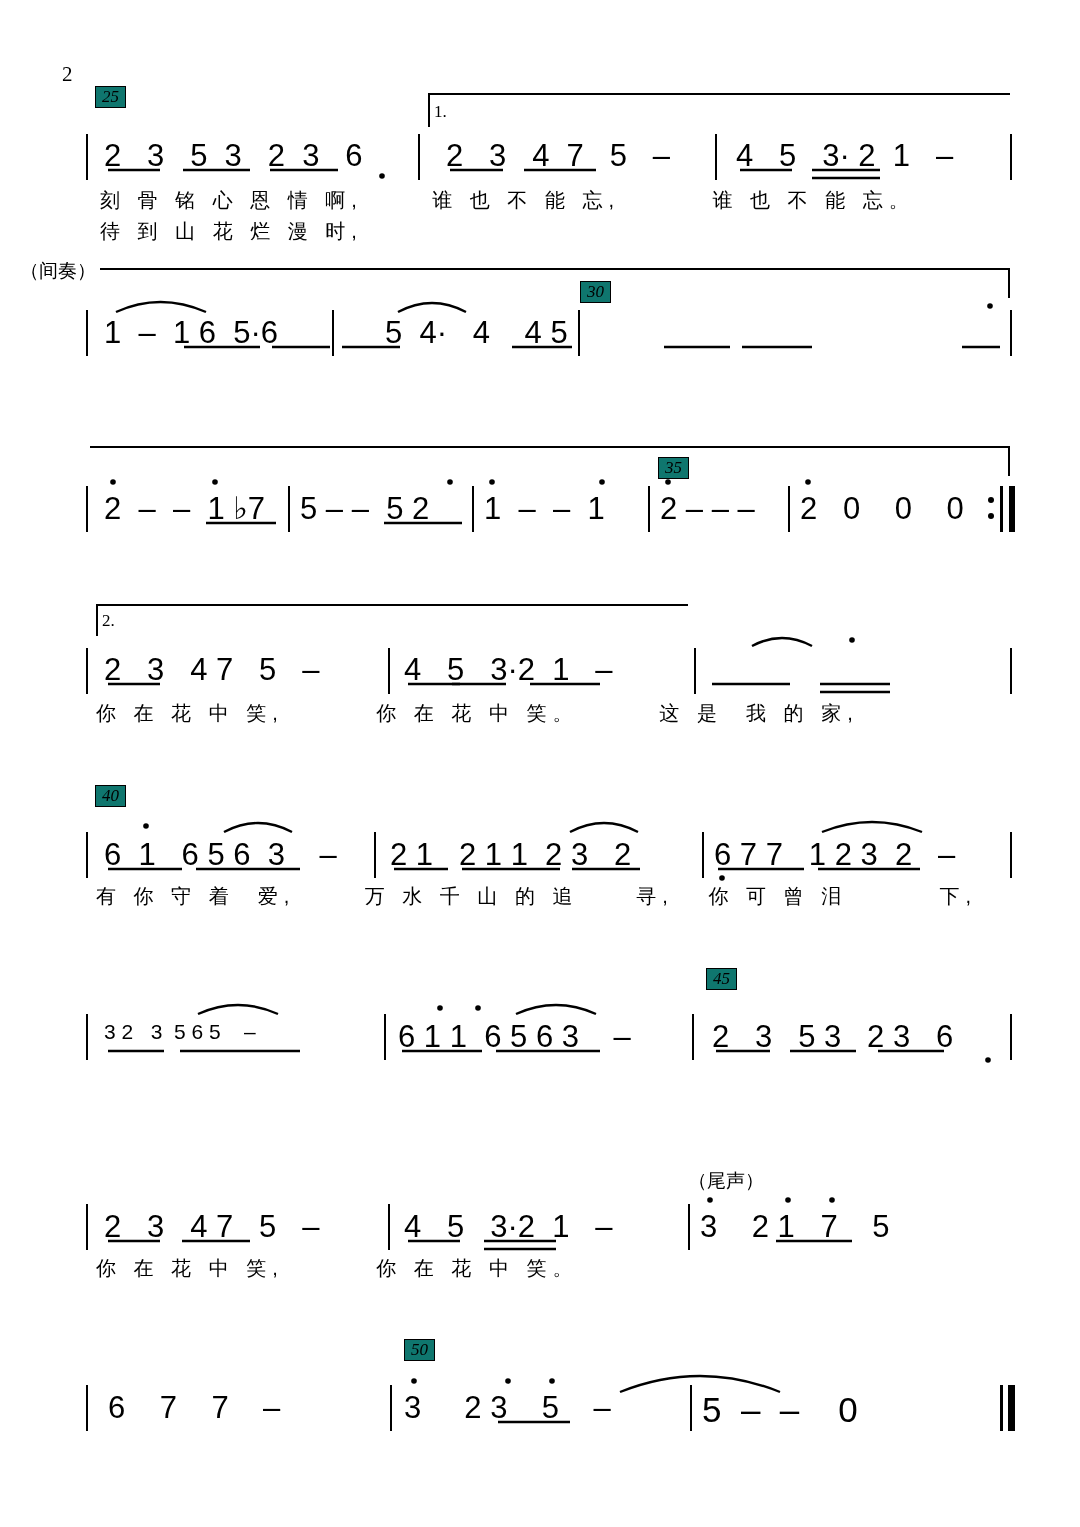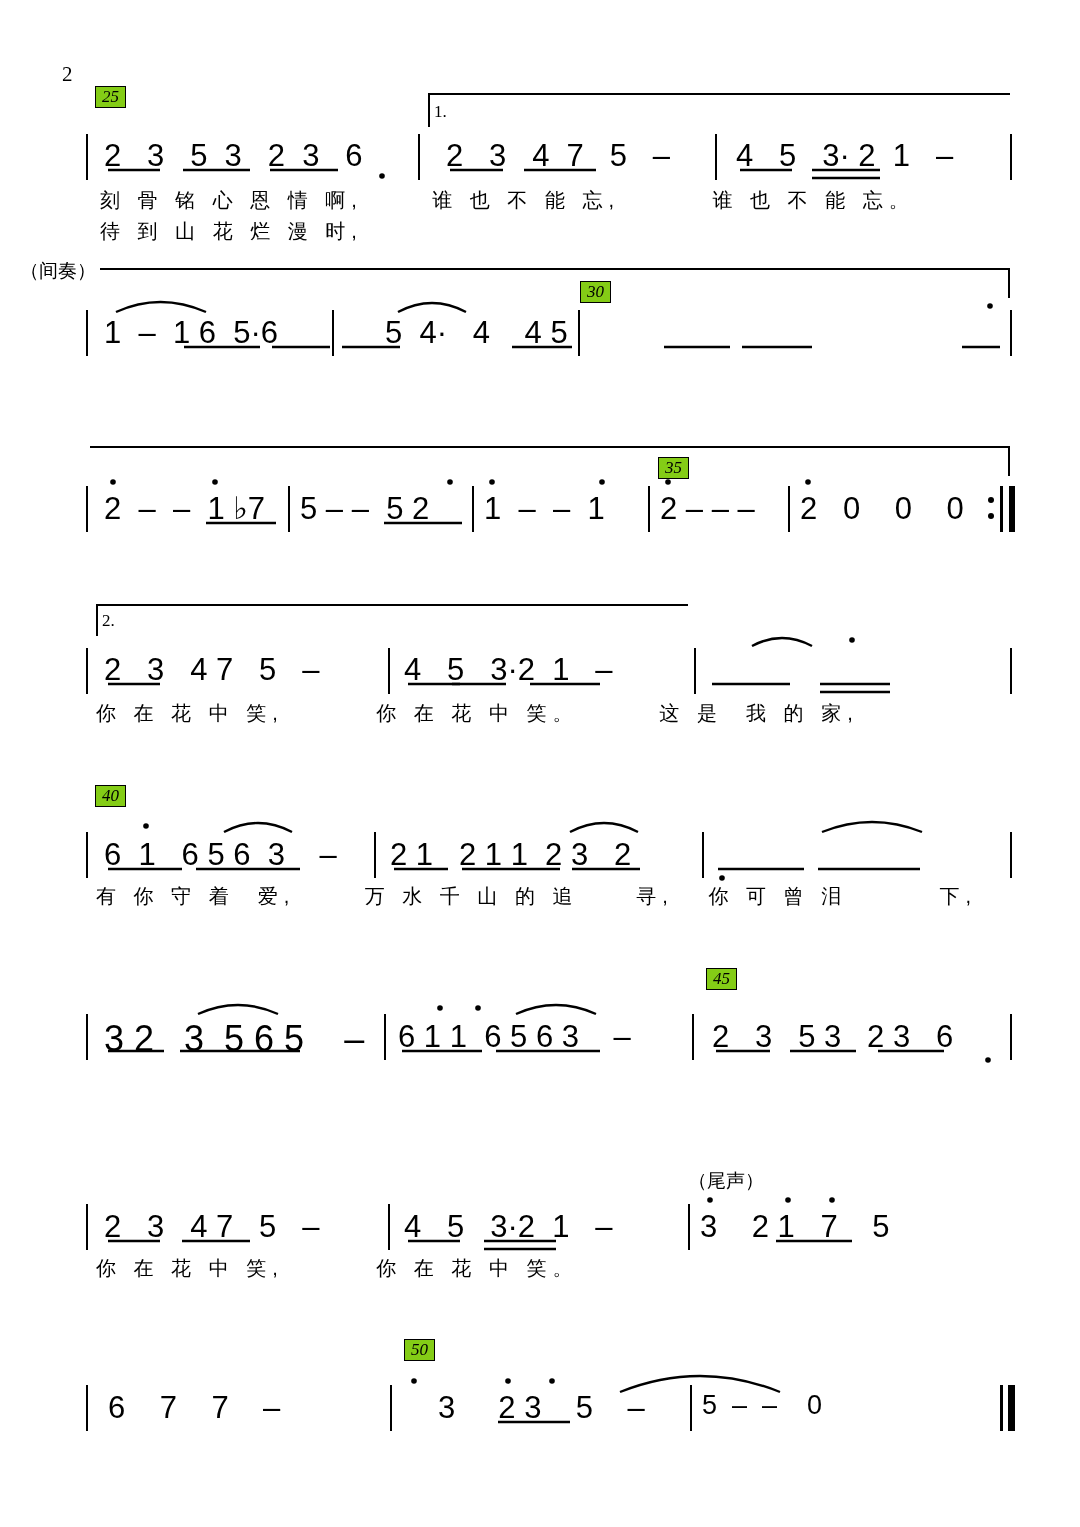--- a/index.html
+++ b/index.html
@@ -28,21 +28,21 @@
     font-family: "Liberation Serif", serif;
   }
   
   .measure-box {
     position: absolute;
     border: 1.5px solid #000;
     font-style: italic;
     font-size: 17px;
     font-family: "Liberation Serif", serif;
     padding: 1px 6px 2px 6px;
-    background: #84cc16;
+    background: #0f766e;
     line-height: 1;
   }
   
   .hline {
     position: absolute;
     background: #000;
     height: 2px;
   }
   .vline {
     position: absolute;
@@ -181,31 +181,32 @@
 
   <div class="measure-box" style="left:95px; top:785px;">40</div>
 
   <div class="barline" style="left:86px; top:832px; height:46px;"></div>
   <div class="barline" style="left:374px; top:832px; height:46px;"></div>
   <div class="barline" style="left:702px; top:832px; height:46px;"></div>
   <div class="barline" style="left:1010px; top:832px; height:46px;"></div>
 
   <div class="notes" style="left:104px; top:839px; font-size:31px;">6&nbsp;&nbsp;1&nbsp;&nbsp;&nbsp;6&nbsp;5&nbsp;6&nbsp;&nbsp;3&nbsp;&nbsp;&nbsp;&nbsp;–</div>
   <div class="notes" style="left:390px; top:839px; font-size:31px;">2&nbsp;1&nbsp;&nbsp;&nbsp;2&nbsp;1&nbsp;1&nbsp;&nbsp;2&nbsp;3&nbsp;&nbsp;&nbsp;2</div>
+  <div class="notes" style="left:714px; top:839px; font-size:31px;">6&nbsp;7&nbsp;7&nbsp;&nbsp;&nbsp;1&nbsp;2&nbsp;3&nbsp;&nbsp;2&nbsp;&nbsp;&nbsp;–</div>
 
   <div class="lyrics" style="left:96px; top:886px; letter-spacing:6px;">有 你 守 着  爱,      万 水 千 山 的 追     寻,   你 可 曾 泪        下,</div>
 
   <div class="measure-box" style="left:706px; top:968px;">45</div>
 
   <div class="barline" style="left:86px; top:1014px; height:46px;"></div>
   <div class="barline" style="left:384px; top:1014px; height:46px;"></div>
   <div class="barline" style="left:692px; top:1014px; height:46px;"></div>
   <div class="barline" style="left:1010px; top:1014px; height:46px;"></div>
 
-  <div class="notes" style="left:104px; top:1021px; font-size:36px;">3&nbsp;2&nbsp;&nbsp;&nbsp;3&nbsp;&nbsp;5&nbsp;6&nbsp;5&nbsp;&nbsp;&nbsp;&nbsp;–</div>
+  <div class="notes" style="left:104px; top:1021px; font-size:21px;">3&nbsp;2&nbsp;&nbsp;&nbsp;3&nbsp;&nbsp;5&nbsp;6&nbsp;5&nbsp;&nbsp;&nbsp;&nbsp;–</div>
   <div class="notes" style="left:398px; top:1021px; font-size:31px;">6&nbsp;1&nbsp;1&nbsp;&nbsp;6&nbsp;5&nbsp;6&nbsp;3&nbsp;&nbsp;&nbsp;&nbsp;–</div>
   <div class="notes" style="left:712px; top:1021px; font-size:31px;">2&nbsp;&nbsp;&nbsp;3&nbsp;&nbsp;&nbsp;5&nbsp;3&nbsp;&nbsp;&nbsp;2&nbsp;3&nbsp;&nbsp;&nbsp;6</div>
 
 
   <div class="anno" style="left:688px; top:1168px;">（尾声）</div>
 
   <div class="barline" style="left:86px; top:1204px; height:46px;"></div>
   <div class="barline" style="left:388px; top:1204px; height:46px;"></div>
   <div class="barline" style="left:688px; top:1204px; height:46px;"></div>
 
@@ -218,22 +219,22 @@
   <div class="measure-box" style="left:404px; top:1339px;">50</div>
 
   <div class="barline" style="left:86px; top:1385px; height:46px;"></div>
   <div class="barline" style="left:390px; top:1385px; height:46px;"></div>
   <div class="barline" style="left:690px; top:1385px; height:46px;"></div>
 
   <div class="barline" style="left:1000px; top:1385px; height:46px; width:3px;"></div>
   <div class="barline" style="left:1008px; top:1385px; height:46px; width:7px;"></div>
 
   <div class="notes" style="left:108px; top:1392px; font-size:31px;">6&nbsp;&nbsp;&nbsp;&nbsp;7&nbsp;&nbsp;&nbsp;&nbsp;7&nbsp;&nbsp;&nbsp;&nbsp;–</div>
-  <div class="notes" style="left:404px; top:1392px; font-size:31px;margin-left:34px;">3&nbsp;&nbsp;&nbsp;&nbsp;&nbsp;2&nbsp;3&nbsp;&nbsp;&nbsp;&nbsp;5&nbsp;&nbsp;&nbsp;&nbsp;–</div>
-  <div class="notes" style="left:702px; top:1392px; font-size:27px;">5&nbsp;&nbsp;–&nbsp;&nbsp;–&nbsp;&nbsp;&nbsp;&nbsp;0</div>
+  <div class="notes" style="left:404px; top:1392px; font-size:31px;">3&nbsp;&nbsp;&nbsp;&nbsp;&nbsp;2&nbsp;3&nbsp;&nbsp;&nbsp;&nbsp;5&nbsp;&nbsp;&nbsp;&nbsp;–</div>
+  <div class="notes" style="left:702px; top:1392px; font-size:35px;">5&nbsp;&nbsp;–&nbsp;&nbsp;–&nbsp;&nbsp;&nbsp;&nbsp;0</div>
 
   <svg class="overlay" viewBox="0 0 1080 1527">
     <g stroke="#000" stroke-width="2.4" fill="none">
 
       <line x1="108" y1="170" x2="160" y2="170"></line>
       <line x1="183" y1="170" x2="250" y2="170"></line>
       <line x1="270" y1="170" x2="338" y2="170"></line>
       <line x1="450" y1="170" x2="503" y2="170"></line>
       <line x1="524" y1="170" x2="596" y2="170"></line>
       <line x1="740" y1="170" x2="792" y2="170"></line>

